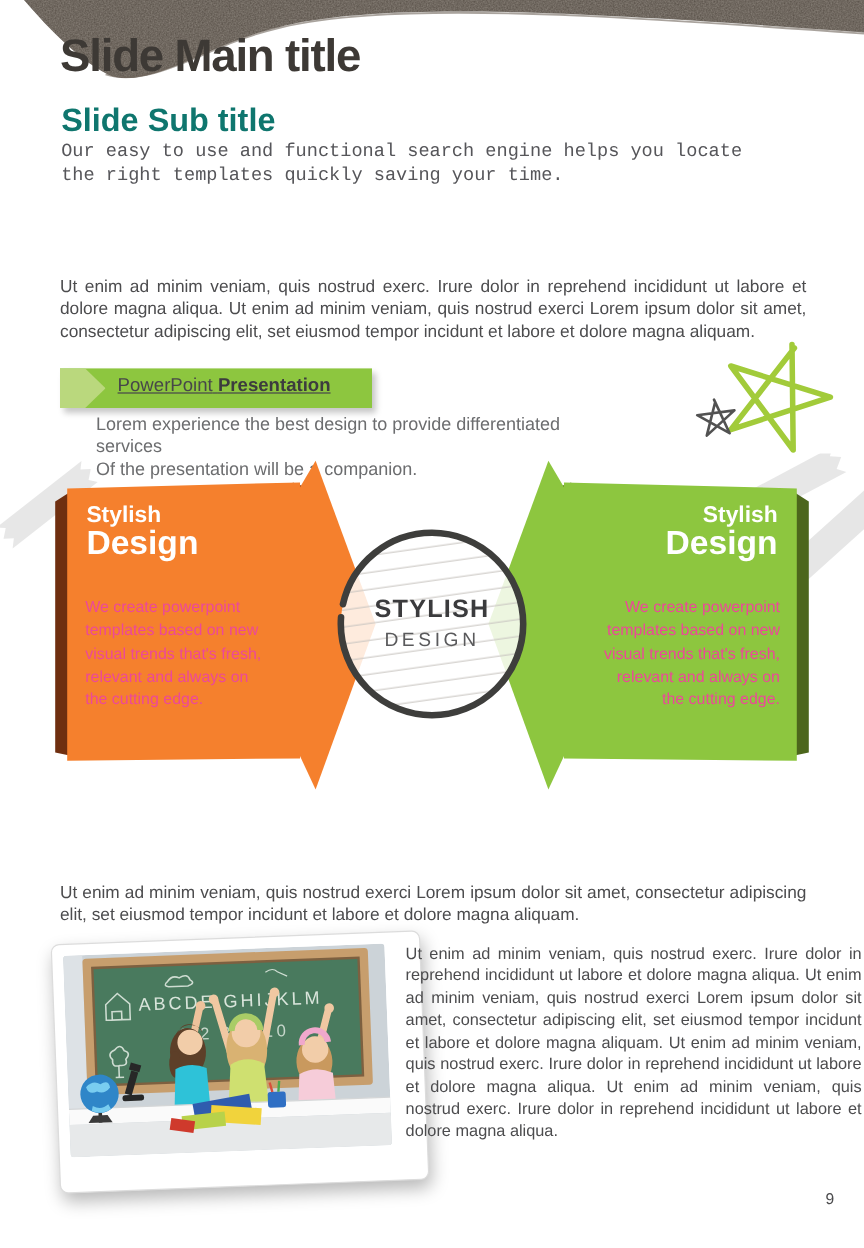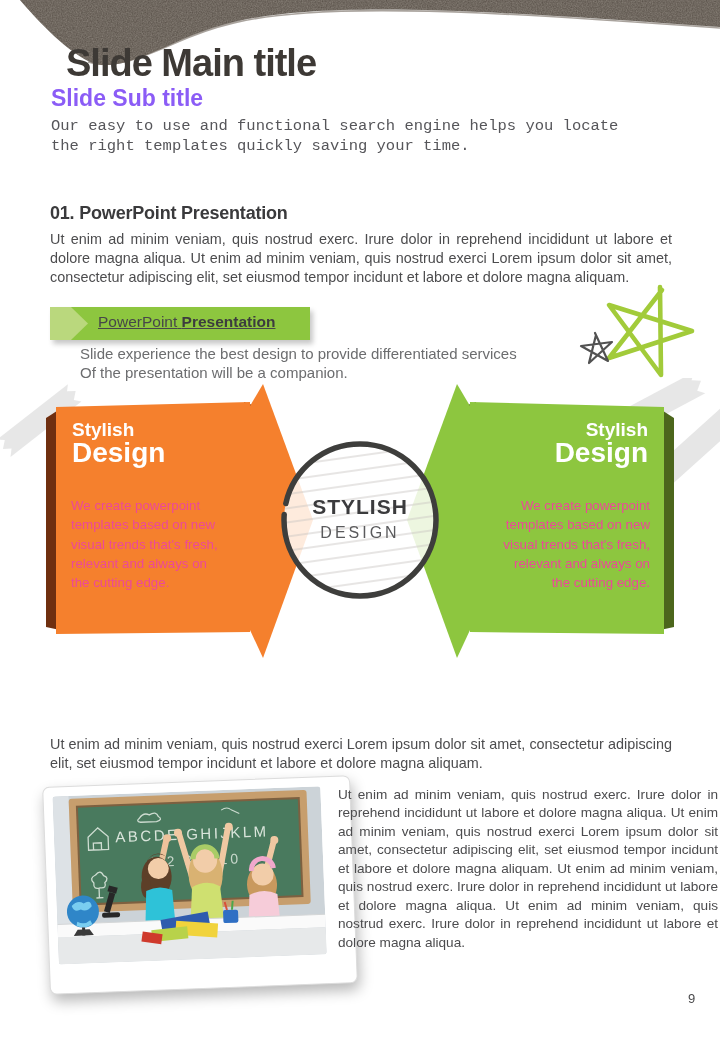--- a/index.html
+++ b/index.html
@@ -1,21 +1,21 @@
 <!DOCTYPE html>
 <html><head>
 <meta charset="utf-8">
 <style>
   html,body{margin:0;padding:0;background:#ffffff;}
   .page{position:relative;width:720px;height:1040px;overflow:hidden;background:#ffffff;
         font-family:"Liberation Sans", sans-serif;color:#454547;}
   .abs{position:absolute;}
   
   .main-title{left:50px;top:26px;font-size:38px;font-weight:bold;letter-spacing:-1px;color:#3d3935;}
-  .sub-title{left:51px;top:85px;font-size:23px;font-weight:bold;color:#8b5cf6;}
+  .sub-title{left:51px;top:85px;font-size:27px;font-weight:bold;color:#0f766e;}
   .intro{left:51px;top:117px;width:580px;font-size:15.5px;line-height:1.27;color:#56565a;}
   
   .sec-head{font-size:18px;font-weight:bold;color:#3a3a3c;letter-spacing:-0.2px;}
   .sec1-head{left:50px;top:203px;}
   .sec1-body{left:50px;top:230px;width:622px;font-size:14.4px;line-height:1.32;color:#4c4c4e;text-align:justify;}
   .sec2-head{left:50px;top:708px;}
   .sec2-body{left:50px;top:735px;width:622px;font-size:14.4px;line-height:1.32;color:#4c4c4e;text-align:justify;}
   
   .banner{left:50px;top:307px;width:260px;height:33px;background:#8dc63f;
           box-shadow:3px 4px 5px rgba(0,0,0,0.22);}
@@ -53,36 +53,35 @@
         <feTurbulence type="fractalNoise" baseFrequency="0.8" numOctaves="2" result="n"></feTurbulence>
         <feColorMatrix in="n" type="matrix" values="0 0 0 0 0.46  0 0 0 0 0.42  0 0 0 0 0.37  0 0 0 0.55 0" result="c"></feColorMatrix>
         <feComposite in="c" in2="SourceGraphic" operator="in"></feComposite>
       </filter>
     </defs>
     <path d="M20,0 C34,16 62,48 90,62 C108,70 132,62 172,44 C214,25 248,16 305,12 C400,5 540,14 720,27 L720,0 Z" fill="#564e46"></path>
     <path d="M20,0 C34,16 62,48 90,62 C108,70 132,62 172,44 C214,25 248,16 305,12 C400,5 540,14 720,27 L720,0 Z" fill="#6a6158" filter="url(#grain)"></path>
     <path d="M88,62 C110,69 134,61 173,44 C215,25 249,17 306,13 C401,6 540,15 720,28" fill="none" stroke="#6f665c" stroke-width="1.6" opacity="0.6"></path>
   </svg>
 
-  <h1 class="abs main-title" style="margin:16px;">Slide Main title</h1>
+  <h1 class="abs main-title" style="margin:0;">Slide Main title</h1>
   <h2 class="abs sub-title" style="margin:0;">Slide Sub title</h2>
   <p class="abs intro" style="margin:0;font-family:Liberation Mono, monospace;">Our easy to use and functional search engine helps you locate the right templates quickly saving your time.</p>
 
-  <h3 class="abs sec-head sec1-head" style="margin:0;">01. PowerPoint Presentation</h3>
   <p class="abs sec1-body" style="margin:0;">Ut enim ad minim veniam, quis nostrud exerc. Irure dolor in reprehend incididunt ut labore et dolore magna aliqua. Ut enim ad minim veniam, quis nostrud exerci  Lorem ipsum dolor sit amet, consectetur adipiscing elit, set eiusmod tempor incidunt et labore et dolore magna aliquam.</p>
 
   <div class="abs banner">
     <div class="banner-chevron"></div>
     <div class="banner-text">
       <span>PowerPoint</span>
       <b>Presentation</b>
     </div>
   </div>
   <div class="abs note">
-    <div>Slide experience the best design to provide differentiated services</div>
+    <div>Lorem experience the best design to provide differentiated services</div>
     <div>Of the presentation will be a companion.</div>
   </div>
 
   <svg class="abs" style="left:560px;top:270px;" width="160" height="120" viewBox="560 270 160 120">
     <path d="M660,287 L661,375 L609,305 L692,331 L609,358 L662,290" fill="none" stroke="#a2cb3a" stroke-width="4.6" stroke-linejoin="round" stroke-linecap="round"></path>
     <path d="M595,333 L608,361 L581,346 L612,342 L589,363 L596,335" fill="none" stroke="#525252" stroke-width="2.2" stroke-linejoin="round" stroke-linecap="round"></path>
   </svg>
 
   <svg class="abs" style="left:0;top:378px;" width="720" height="300" viewBox="0 0 720 300">
     <defs>

